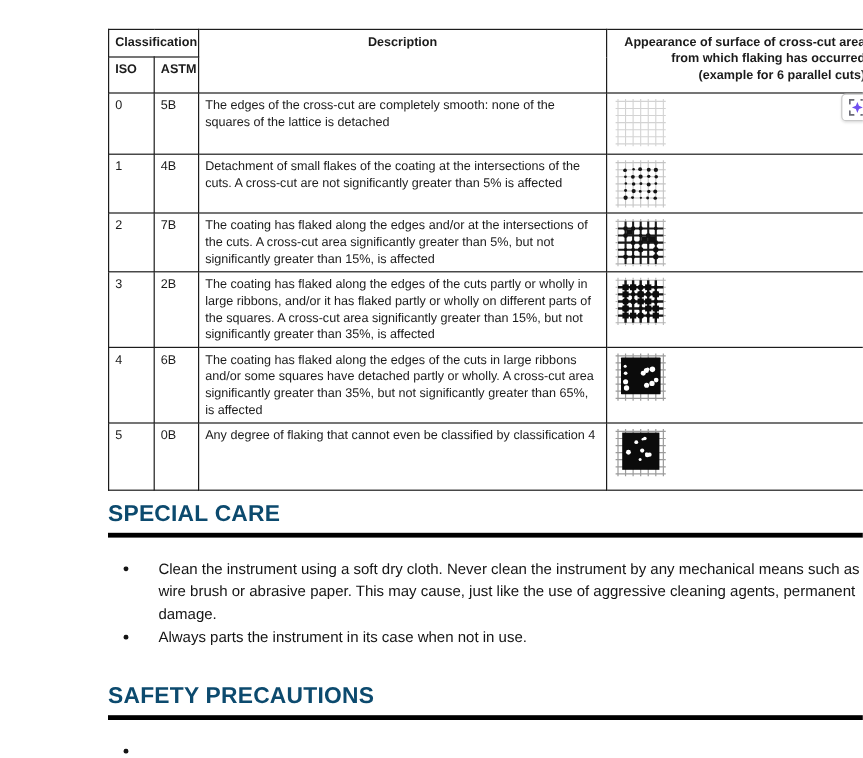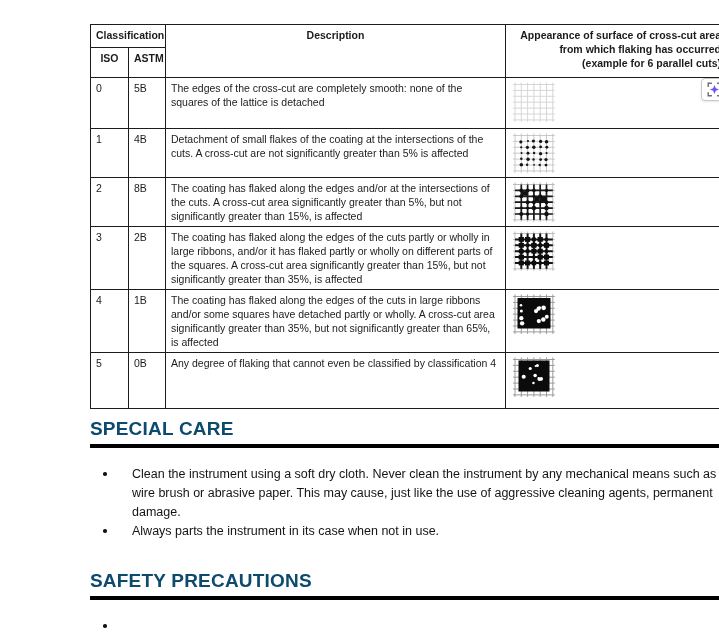--- a/index.html
+++ b/index.html
@@ -12,21 +12,21 @@
   
   table.cls{
     position:absolute;left:50px;top:24px;width:636px;
     border-collapse:collapse;table-layout:fixed;
   }
   table.cls th, table.cls td{
     border:1px solid #1c1c1c;vertical-align:top;box-sizing:border-box;
     padding:3px 5px;font-size:10.5px;line-height:14px;color:#1b1b1b;
   }
   th.cls-h{font-size:11px;text-align:center;padding-top:4px;}
-  th.sub-h{font-size:11px;text-align:center;padding-top:6px;}
+  th.sub-h{font-size:11px;text-align:left;padding-top:6px;}
   th.desc-h{font-size:11px;text-align:center;padding-top:5px;}
   th.app-h{font-size:10.5px;text-align:right;line-height:14.5px;padding-top:5px;}
   td.code{font-size:10.5px;padding-top:4px;}
   td.app-cell{padding:4px 0 0 6px;}
   svg.app-img{width:46px;height:42px;display:block;}
 
   
   .ai-badge{
     position:absolute;left:661px;top:78px;width:78px;height:23px;
     background:#ffffff;border:1px solid #c9c9c9;border-radius:4px;
@@ -143,21 +143,21 @@
               <circle cx="35.54949510190636" cy="9.655416352767498" r="1.7792405626270922" fill="#161616"></circle>
               <circle cx="35.823159486521035" cy="15.229994133766741" r="1.4781162600964308" fill="#161616"></circle>
               <circle cx="35.55169670865871" cy="21.012383827287707" r="1.1131516608176752" fill="#161616"></circle>
               <circle cx="35.02407280658372" cy="27.54339690753259" r="1.6500320215243847" fill="#161616"></circle>
               <circle cx="35.01440121489577" cy="33.11889606947079" r="1.4354069727938623" fill="#161616"></circle>
             </svg>
           </td>
       </tr>
       <tr style="height:49px">
         <td class="code">2</td>
-        <td class="code">8B</td>
+        <td class="code">7B</td>
         <td>The coating has flaked along the edges and/or at the intersections of the cuts. A cross-cut area significantly greater than 5%, but not significantly greater than 15%, is affected</td>
         <td class="app-cell">
             <svg class="app-img" viewBox="0 0 46 42">
               <line x1="4" y1="1.5" x2="4" y2="40.900000000000006" stroke="#b5b5b5" stroke-width="0.9"></line>
               <line x1="2" y1="3.5" x2="43.8" y2="3.5" stroke="#b5b5b5" stroke-width="0.9"></line>
               <line x1="10.3" y1="1.5" x2="10.3" y2="40.900000000000006" stroke="#b5b5b5" stroke-width="0.9"></line>
               <line x1="2" y1="9.4" x2="43.8" y2="9.4" stroke="#b5b5b5" stroke-width="0.9"></line>
               <line x1="16.6" y1="1.5" x2="16.6" y2="40.900000000000006" stroke="#b5b5b5" stroke-width="0.9"></line>
               <line x1="2" y1="15.3" x2="43.8" y2="15.3" stroke="#b5b5b5" stroke-width="0.9"></line>
               <line x1="22.9" y1="1.5" x2="22.9" y2="40.900000000000006" stroke="#b5b5b5" stroke-width="0.9"></line>
@@ -267,21 +267,21 @@
               <circle cx="35.5" cy="9.4" r="1.7937380563700571" fill="#0d0d0d"></circle>
               <circle cx="35.5" cy="15.3" r="2.7311057057930155" fill="#0d0d0d"></circle>
               <circle cx="35.5" cy="21.200000000000003" r="1.901584810949862" fill="#0d0d0d"></circle>
               <circle cx="35.5" cy="27.1" r="2.5050319782225414" fill="#0d0d0d"></circle>
               <circle cx="35.5" cy="33" r="2.037878737435676" fill="#0d0d0d"></circle>
             </svg>
           </td>
       </tr>
       <tr style="height:58px">
         <td class="code">4</td>
-        <td class="code">1B</td>
+        <td class="code">6B</td>
         <td>The coating has flaked along the edges of the cuts in large ribbons and/or some squares have detached partly or wholly. A cross-cut area significantly greater than 35%, but not significantly greater than 65%, is affected</td>
         <td class="app-cell">
             <svg class="app-img" viewBox="0 0 46 42">
               <line x1="4" y1="1.5" x2="4" y2="40.900000000000006" stroke="#9b9b9b" stroke-width="1"></line>
               <line x1="2" y1="3.5" x2="43.8" y2="3.5" stroke="#9b9b9b" stroke-width="1"></line>
               <line x1="10.3" y1="1.5" x2="10.3" y2="40.900000000000006" stroke="#9b9b9b" stroke-width="1"></line>
               <line x1="2" y1="9.4" x2="43.8" y2="9.4" stroke="#9b9b9b" stroke-width="1"></line>
               <line x1="16.6" y1="1.5" x2="16.6" y2="40.900000000000006" stroke="#9b9b9b" stroke-width="1"></line>
               <line x1="2" y1="15.3" x2="43.8" y2="15.3" stroke="#9b9b9b" stroke-width="1"></line>
               <line x1="22.9" y1="1.5" x2="22.9" y2="40.900000000000006" stroke="#9b9b9b" stroke-width="1"></line>

